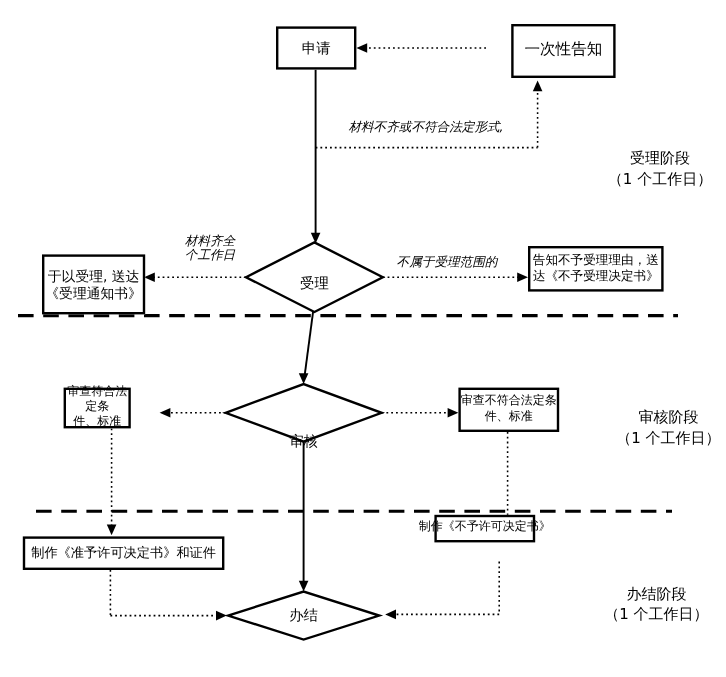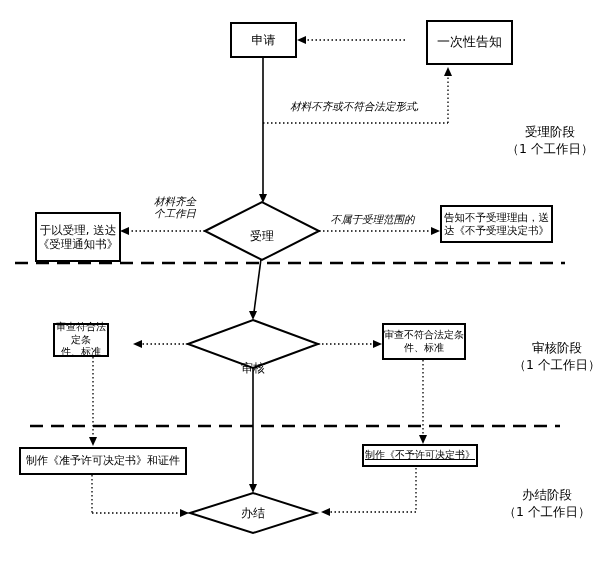--- a/index.html
+++ b/index.html
@@ -145,21 +145,21 @@
 
   <div class="node-box" style="left:382px;top:323px;width:84px;height:37px;font-size:10px;">
     <span>审查不符合法定条</span>
     <span>件、标准</span>
   </div>
 
   <div class="node-box" style="left:19px;top:447px;width:168px;height:28px;font-size:11px;white-space:nowrap;">
     <span>制作《准予许可决定书》和证件</span>
   </div>
 
-  <div class="node-box" style="left:362px;top:444px;width:116px;height:23px;font-size:10px;white-space:nowrap;text-decoration:underline;">
+  <div class="node-box" style="left:362px;top:429px;width:84px;height:23px;font-size:10px;white-space:nowrap;">
     <span>制作《不予许可决定书》</span>
   </div>
 
   <div class="diamond-label" style="left:227px;top:217px;width:70px;height:28px;align-items:flex-end;">
     <span>受理</span>
   </div>
   <div class="diamond-label" style="left:218px;top:330px;width:70px;height:28px;margin-top:24px;">
     <span>审核</span>
   </div>
   <div class="diamond-label" style="left:218px;top:499px;width:70px;height:28px;">

